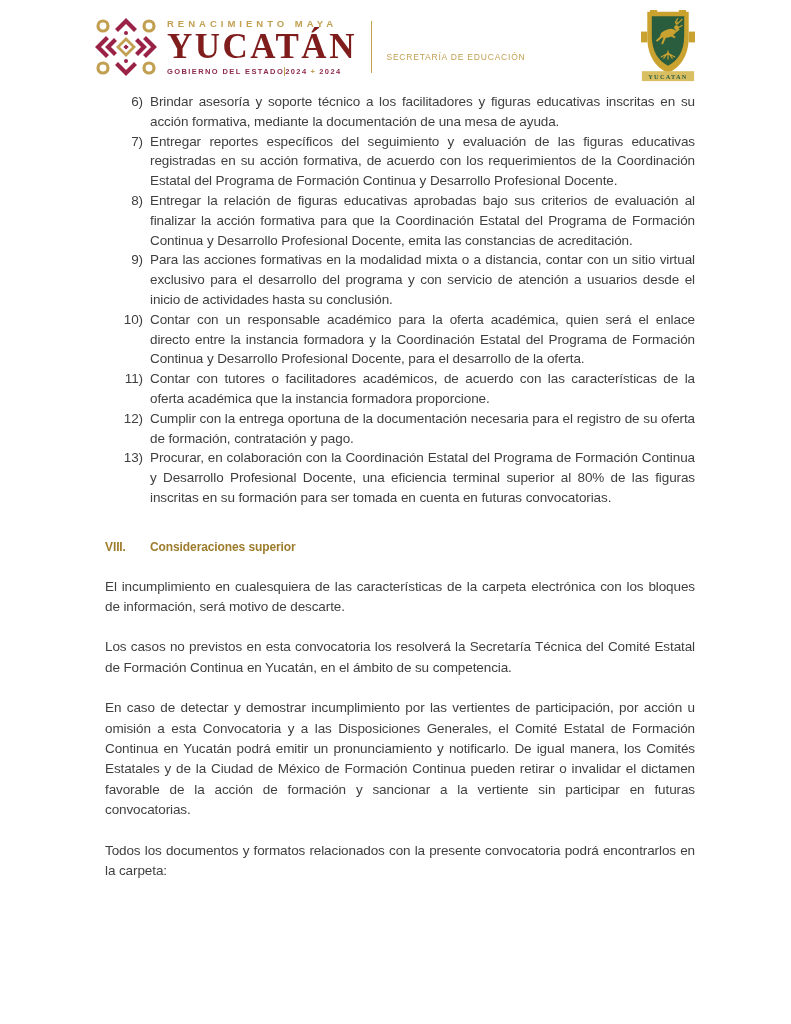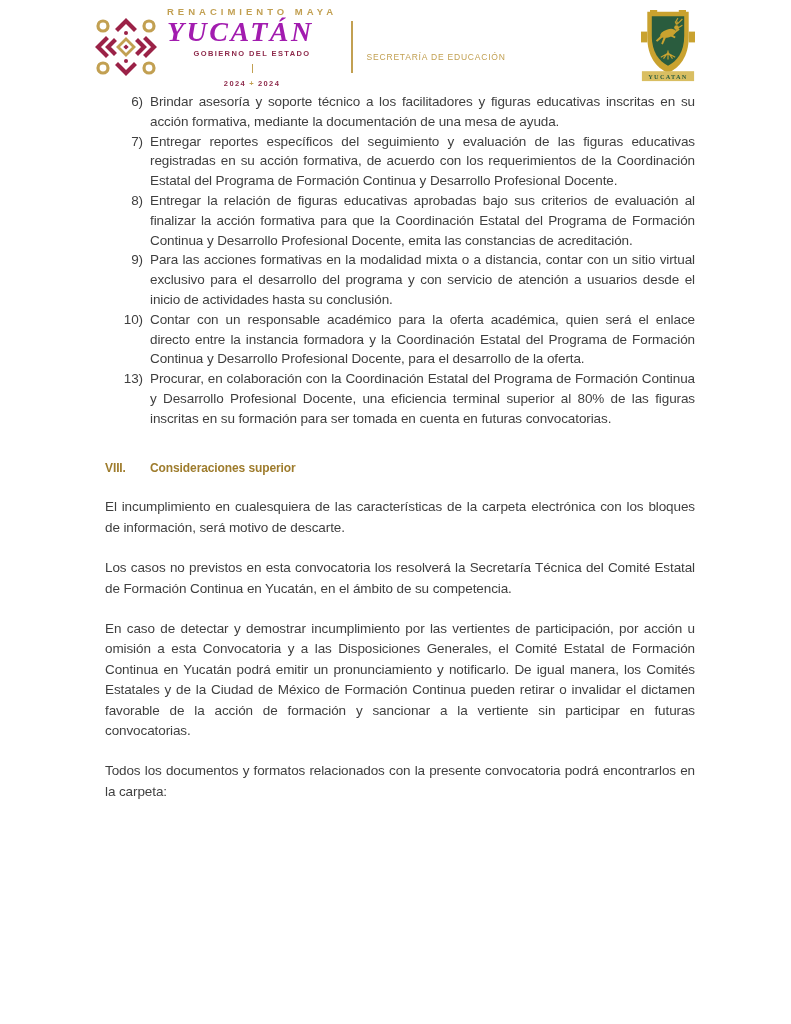--- a/index.html
+++ b/index.html
@@ -17,27 +17,27 @@
     display:flex; align-items:center;
   }
   .brand-group { display:flex; align-items:center; }
   .maya-glyph { width:62px; height:58px; flex:none; }
   .brand-text { display:flex; flex-direction:column; margin-left:10px; }
   .tagline {
     color:#C2A052; font-size:9.5px; font-weight:bold;
     letter-spacing:4px; white-space:nowrap;
   }
   .state-name {
-    color:#a21caf; font-family:"Liberation Serif", serif; font-weight:bold;
-    font-size:28px; letter-spacing:2.5px; line-height:1.05; white-space:nowrap;font-style:italic;
+    color:#7f1d1d; font-family:"Liberation Serif", serif; font-weight:bold;
+    font-size:35px; letter-spacing:2.5px; line-height:1.05; white-space:nowrap;
   }
   .gov-line {
-    display:flex; align-items:center; gap:6px;
+    display:flex; align-items:center; 
     font-size:7.5px; font-weight:bold; letter-spacing:1.4px;
-    color:#8E2A4B; white-space:nowrap; margin-top:2px;flex-direction:column;
+    color:#8E2A4B; white-space:nowrap; margin-top:2px;
   }
   .vbar { width:1px; height:9px; background:#C2A052; display:inline-block; }
   .years { display:flex; align-items:center; gap:3px; }
   .year-sep { color:#C2A052; font-weight:bold; }
 
   .brand-divider { width:1.5px; height:52px; background:#C2A052; margin:0 14px; flex:none; }
 
   .segey-block { display:flex; flex-direction:column; }
   .segey-acronym {
     font-family:"Liberation Serif", serif; font-weight:bold;
@@ -171,20 +171,28 @@
     </div>
     <div class="li">
       <span class="num">9)</span>
       <span class="txt">Para las acciones formativas en la modalidad mixta o a distancia, contar con un sitio virtual exclusivo para el desarrollo del programa y con servicio de atención a usuarios desde el inicio de actividades hasta su conclusión.</span>
     </div>
     <div class="li">
       <span class="num">10)</span>
       <span class="txt">Contar con un responsable académico para la oferta académica, quien será el enlace directo entre la instancia formadora y la Coordinación Estatal del Programa de Formación Continua y Desarrollo Profesional Docente, para el desarrollo de la oferta.</span>
     </div>
     <div class="li">
+      <span class="num">11)</span>
+      <span class="txt">Contar con tutores o facilitadores académicos, de acuerdo con las características de la oferta académica que la instancia formadora proporcione.</span>
+    </div>
+    <div class="li">
+      <span class="num">12)</span>
+      <span class="txt">Cumplir con la entrega oportuna de la documentación necesaria para el registro de su oferta de formación, contratación y pago.</span>
+    </div>
+    <div class="li">
       <span class="num">13)</span>
       <span class="txt">Procurar, en colaboración con la Coordinación Estatal del Programa de Formación Continua y Desarrollo Profesional Docente, una eficiencia terminal superior al 80% de las figuras inscritas en su formación para ser tomada en cuenta en futuras convocatorias.</span>
     </div>
 
     <div class="section-heading">
       <span class="sec-num">VIII.</span>
       <span class="sec-title">Consideraciones superior</span>
     </div>
 
     <p class="para">El incumplimiento en cualesquiera de las características de la carpeta electrónica con los bloques de información, será motivo de descarte.</p>

